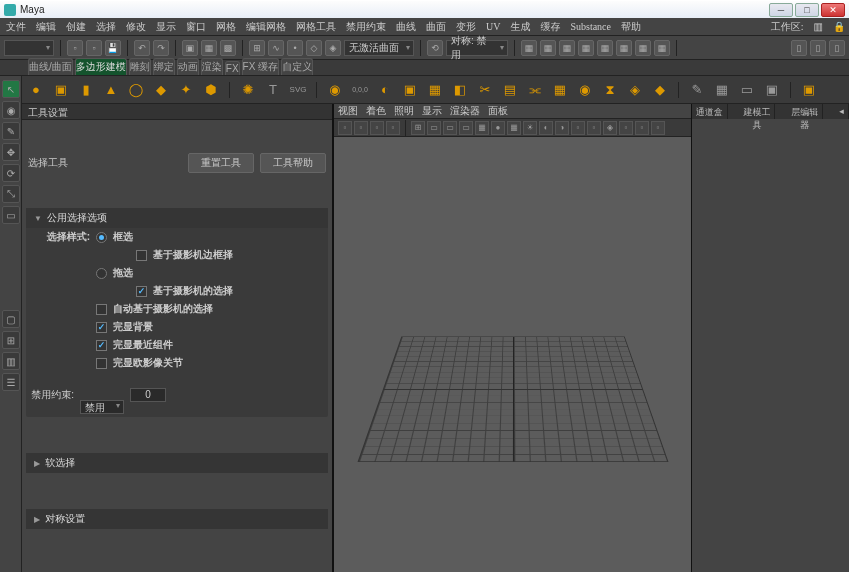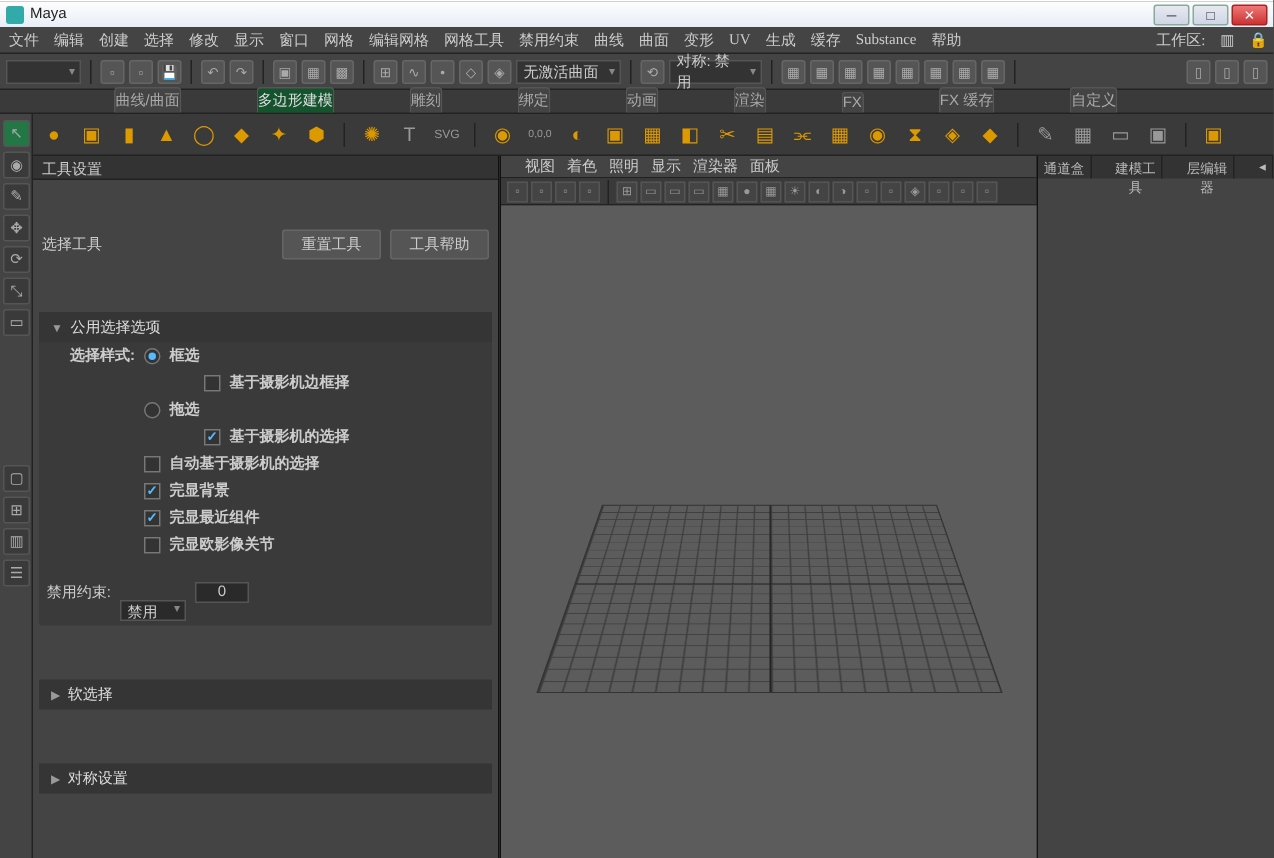--- a/index.html
+++ b/index.html
@@ -17,21 +17,21 @@
 .menubar .spacer { flex: 1; }
 .menubar .lock { width: 10px; }
 
 .toolbar1 { height: 24px; background: #444; display: flex; align-items: center; padding: 0 4px; gap: 3px; border-bottom: 1px solid #222;}
 .sep { width: 1px; height: 16px; background: #222; margin: 0 3px; }
 .tb { width: 16px; height: 16px; background: #555; border: 1px solid #666; border-radius: 2px; display:flex; align-items:center; justify-content:center; font-size:9px; color:#aaa;}
 .dd { height: 16px; background: #333; border: 1px solid #555; padding: 0 14px 0 4px; font-size: 10px; color:#ccc; display:flex; align-items:center; position:relative;}
 .dd::after { content:"▾"; position:absolute; right:3px; font-size:8px; color:#888;}
 
 .shelftabs { height: 16px; background:#3a3a3a; display:flex; align-items:flex-end; padding-left: 28px; gap:2px; font-size:10px; border-bottom:1px solid #222;}
-.shelftabs .st { padding: 1px 0; background:#444; color:#aaa; border:1px solid #555; border-bottom:none; border-radius: 3px 3px 0 0; margin-left: 48px;}
+.shelftabs .st { padding: 1px 0; background:#444; color:#aaa; border:1px solid #555; border-bottom:none; border-radius: 3px 3px 0 0;}
 .shelftabs .st.active { background:#14532d; color:#ddd; }
 
 .body { display:flex; height: calc(572px - 18px - 18px - 24px - 16px); }
 
 .left-strip { width: 22px; background:#444; border-right:1px solid #222; display:flex; flex-direction:column; gap:3px; padding:4px 2px;}
 .lsi { width:18px; height:18px; background:#3a3a3a; border:1px solid #555; display:flex; align-items:center; justify-content:center; font-size:10px; color:#aaa; border-radius:2px;}
 .lsi.sel { background:#274; }
 .ls-gap { height: 80px; }
 
 .center { flex:1; display:flex; flex-direction:column; }
@@ -58,21 +58,21 @@
 .radio { border-radius:50%; }
 .radio.on::after{content:"";width:5px;height:5px;background:#5bf;border-radius:50%;}
 .check.on::after{content:"✓";color:#5bf;font-size:9px;line-height:1;}
 .tp-field { display:flex; align-items:center; gap:6px; padding: 3px 6px 3px 54px; font-size:10px;}
 .tp-field .fl { width:54px; text-align:right; margin-left:-60px;}
 .mini-dd { height:14px; background:#2a2a2a; border:1px solid #555; padding:0 18px 0 4px; color:#ccc; position:relative; font-size:10px;margin-top:25px;}
 .mini-dd::after{content:"▾"; position:absolute; right:3px; font-size:8px; color:#888;}
 .mini-in { width:36px; height:14px; background:#2a2a2a; border:1px solid #555; color:#ccc; text-align:center;}
 
 .viewport { flex:1; background:#555; display:flex; flex-direction:column; border-left:1px solid #111;}
-.vp-menu { height:15px; background:#444; display:flex; align-items:center; padding:0 16px; gap:8px; font-size:10px; color:#ccc; border-bottom:1px solid #222;}
+.vp-menu { height:15px; background:#444; display:flex; align-items:center; padding:0 4px; gap:8px; font-size:10px; color:#ccc; border-bottom:1px solid #222;}
 .vp-tb { height:18px; background:#3a3a3a; display:flex; align-items:center; padding:0 4px; gap:2px; border-bottom:1px solid #222;}
 .vtb { width:14px; height:14px; background:#444; border:1px solid #555; font-size:8px; display:flex; align-items:center; justify-content:center; color:#999;}
 .vp-canvas { flex:1; background:#5c5c5c; position:relative; overflow:hidden;}
 .grid { position:absolute; left:50%; top:58%; transform:translate(-50%,-50%) perspective(700px) rotateX(62deg); width:260px; height:260px; background-image: repeating-linear-gradient(#3e3e3e 0 1px, transparent 1px 13px), repeating-linear-gradient(90deg,#3e3e3e 0 1px, transparent 1px 13px); border:1px solid #333;}
 .grid::before,.grid::after{content:"";position:absolute;background:#222;}
 .grid::before{left:50%;top:0;width:1px;height:100%;}
 .grid::after{top:50%;left:0;height:1px;width:100%;}
 
 .right-strip { width:158px; background:#444; border-left:1px solid #111;}
 .rs-tabs { height:15px; display:flex; background:#333; font-size:9px;gap:12px;}

